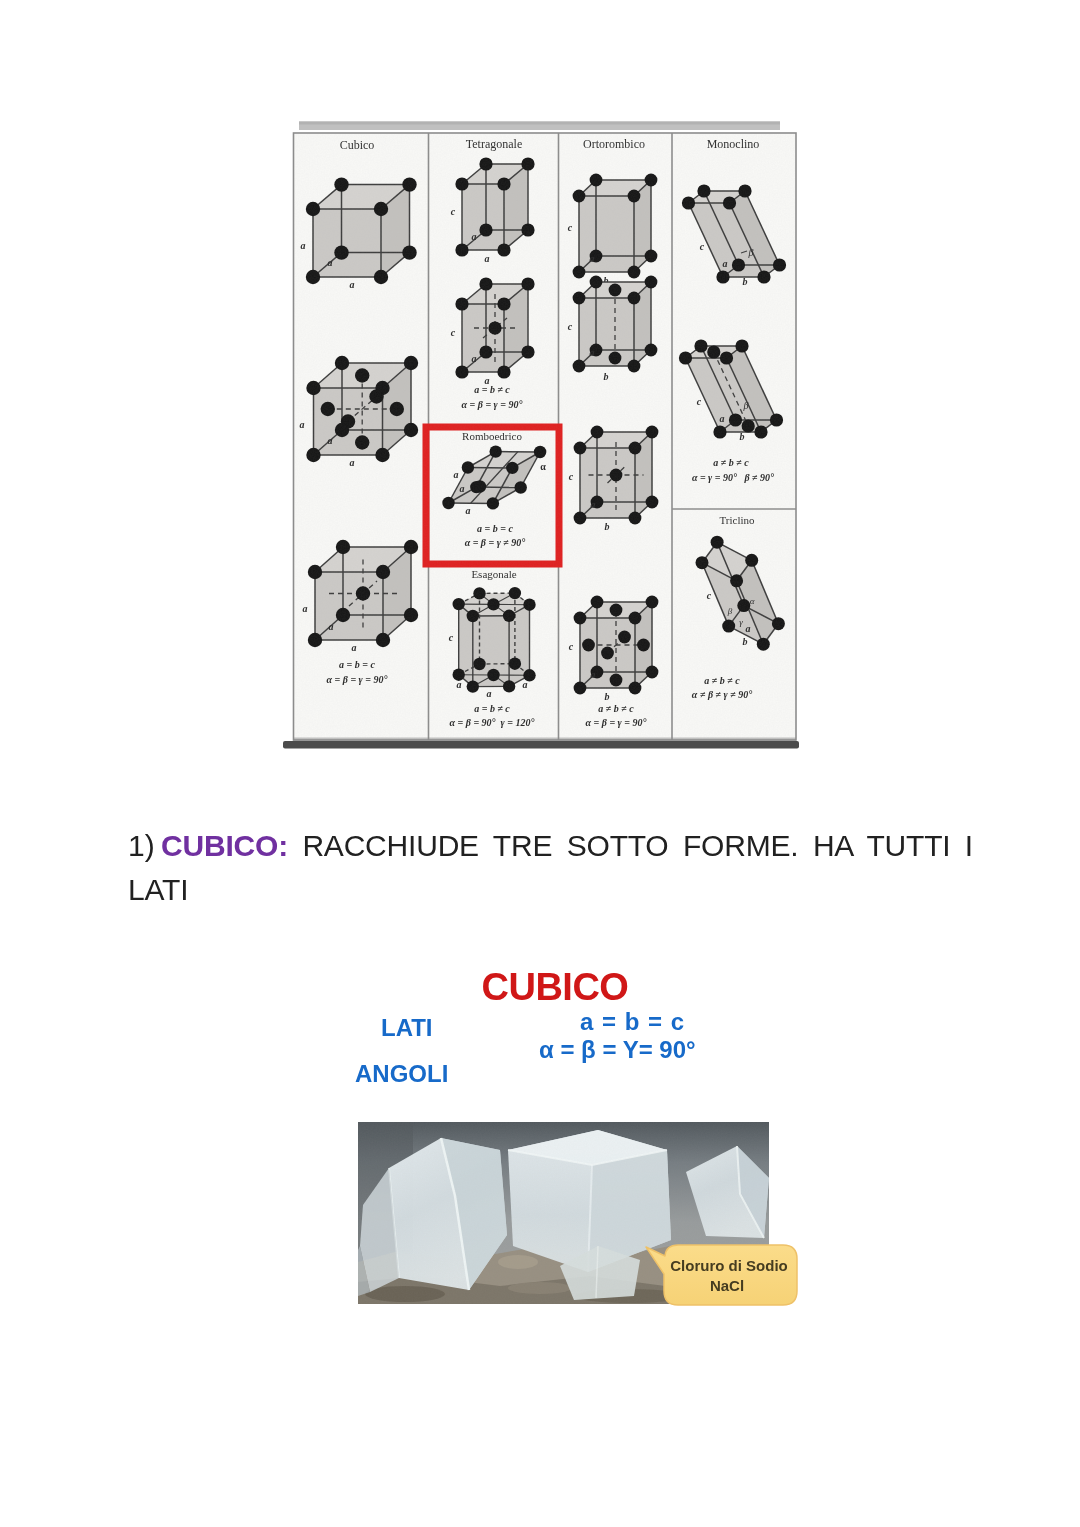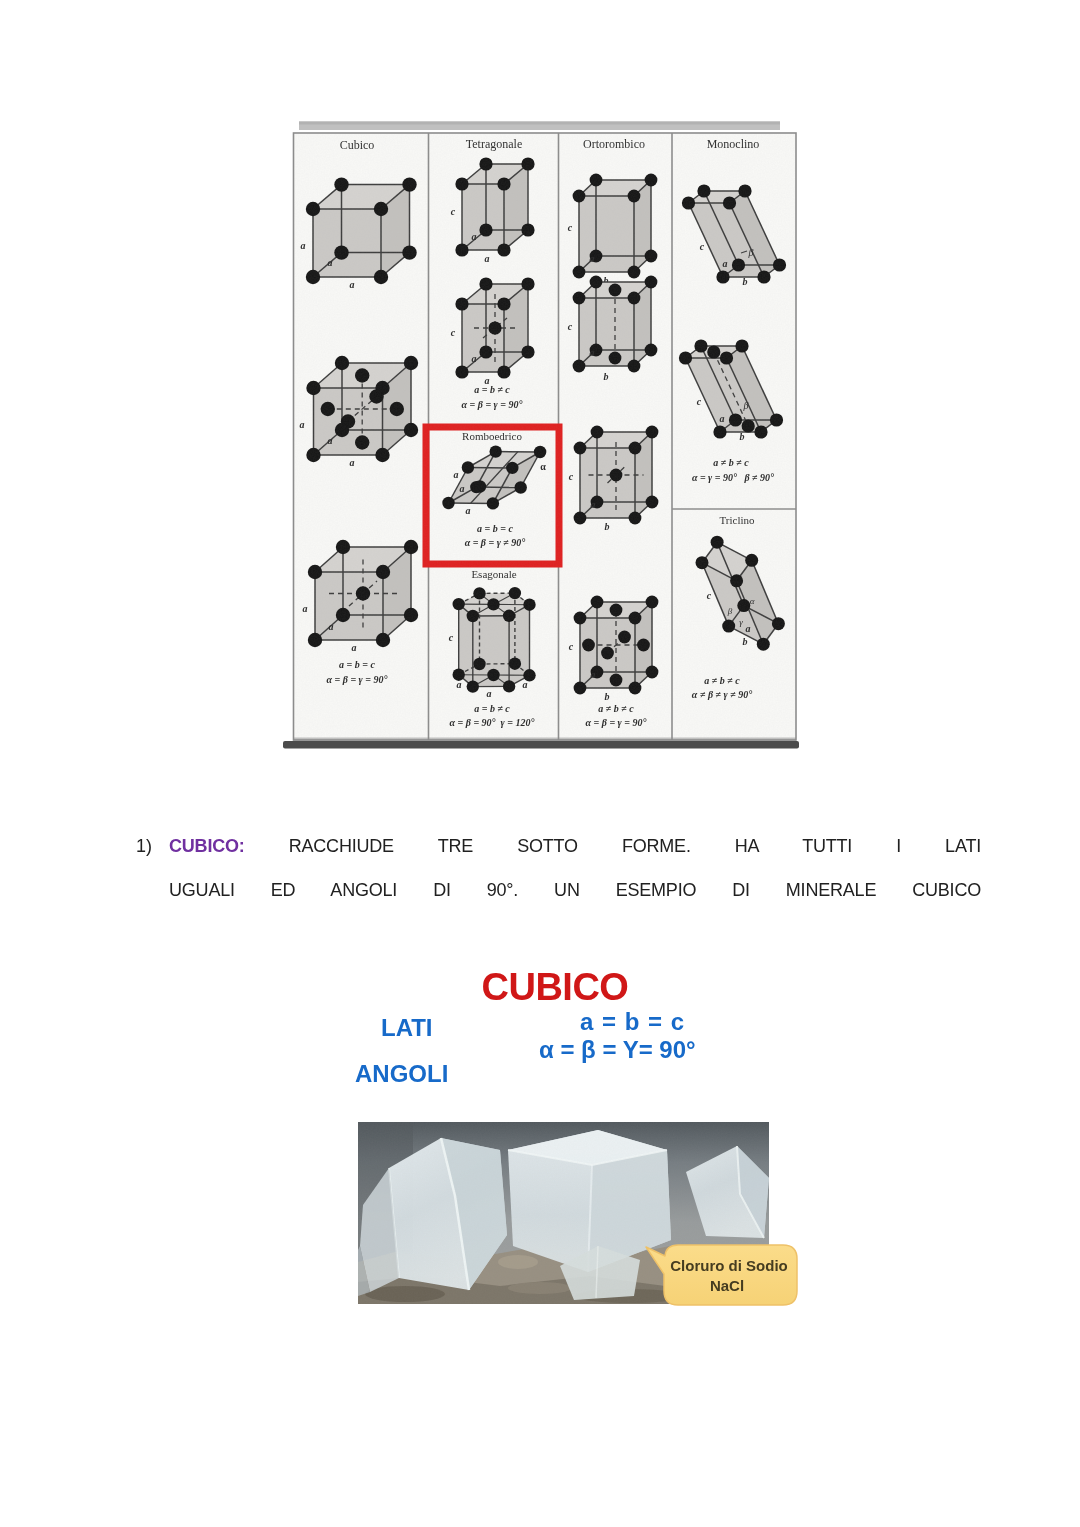--- a/index.html
+++ b/index.html
@@ -1,16 +1,16 @@
 <!DOCTYPE html>
 <html><head><meta charset="utf-8">
 <style>
 html,body{margin:0;padding:0;background:#ffffff;}
 body{width:1080px;height:1527px;position:relative;font-family:"Liberation Sans", sans-serif;overflow:hidden;}
-.par{position:absolute;left:169px;top:824px;width:812px;color:#212121;font-size:18px;letter-spacing:-0.2px;line-height:44px;}
+.par{position:absolute;left:161px;top:824px;width:812px;color:#212121;font-size:30px;letter-spacing:-0.2px;line-height:44px;}
 .l1,.l2{text-align:justify;text-align-last:justify;}
 .l1{margin-left:-33px;}
 .num{display:inline-block;width:33px;letter-spacing:0;}
 .purple{color:#7030a0;font-weight:bold;}
 .nacl{color:#7030a0;}
 .bigred{position:absolute;left:0;top:966px;width:1110px;text-align:center;color:#d01717;font-size:38px;font-weight:bold;letter-spacing:-0.5px;}
 .blu{position:absolute;color:#176ac9;font-weight:bold;font-size:24px;white-space:nowrap;}
 </style></head>
 <body>
 
@@ -560,21 +560,20 @@
     </g>
 
 <rect x="283" y="741" width="516" height="7.5" rx="2" fill="#4b4b4b"></rect>
 <rect x="293" y="737.5" width="503" height="3.5" fill="#8a8a8a" opacity="0.5"></rect>
 <rect x="285" y="118" width="514" height="634" fill="#ffffff" opacity="0"></rect>
 <rect x="294" y="134" width="501" height="605" filter="url(#grain)" opacity="0.5"></rect>
 </svg>
 
 <div class="par">
 <div class="l1"><span class="num">1)</span><span class="purple">CUBICO:</span> RACCHIUDE TRE SOTTO FORME. HA TUTTI I LATI</div>
-<div class="l2">UGUALI ED ANGOLI DI 90°. UN ESEMPIO DI MINERALE CUBICO</div>
 </div>
 
 <div class="bigred">CUBICO</div>
 
 <div class="blu" style="left:381px;top:1014px;">LATI</div>
 
 <div class="blu" style="left:355px;top:1060px;">ANGOLI</div>
 
 <div class="blu" style="left:580px;top:1008px;letter-spacing:1px;">a = b = c</div>
 

